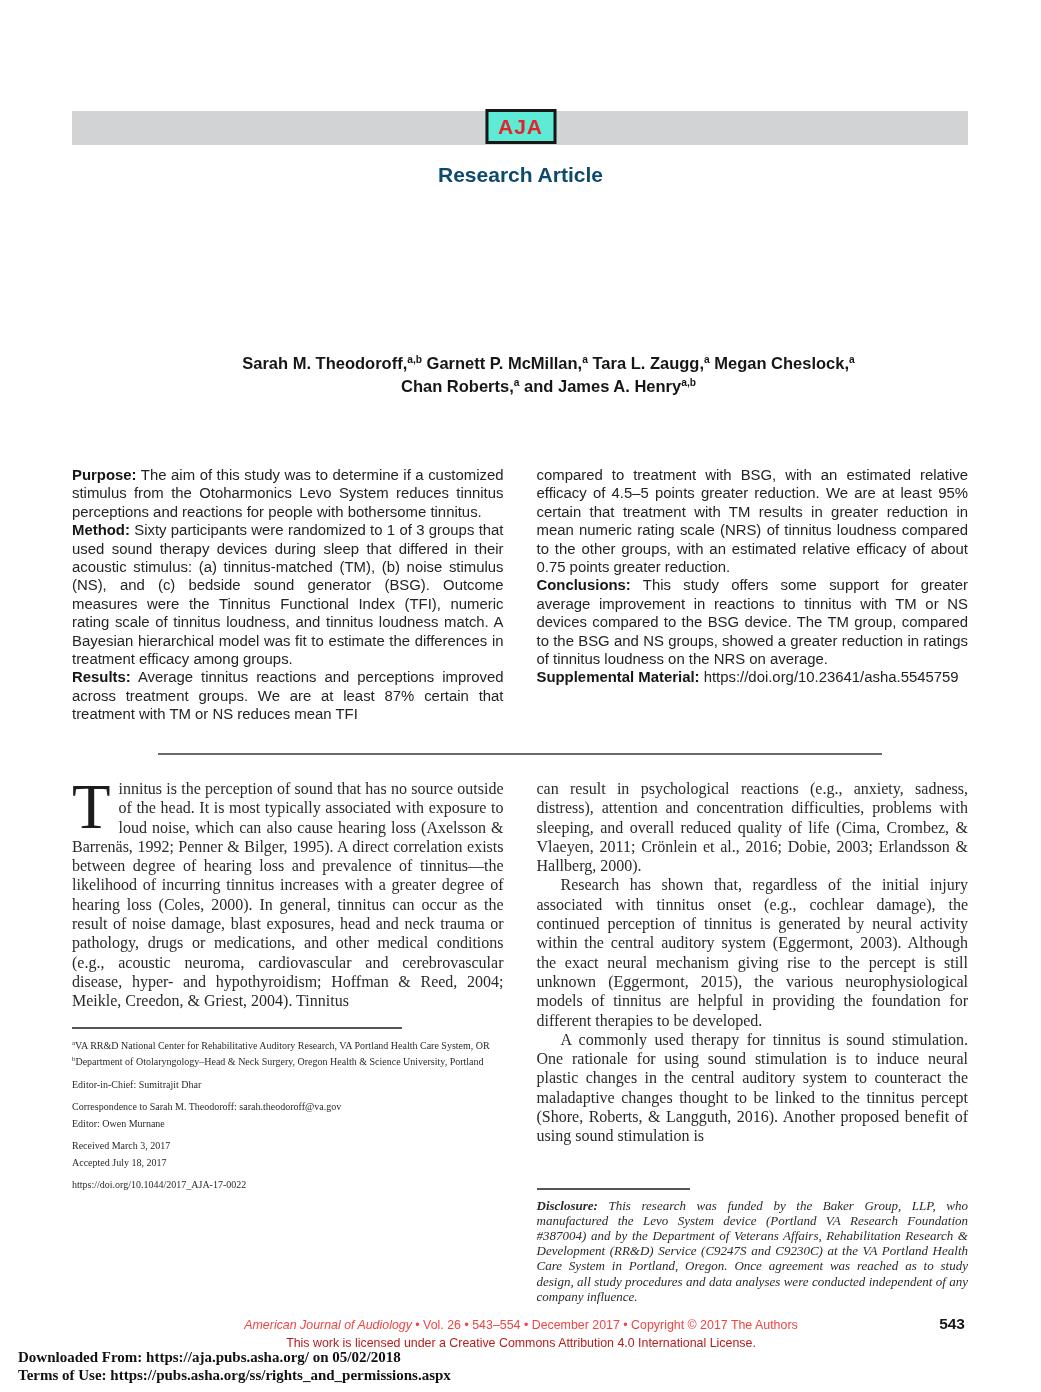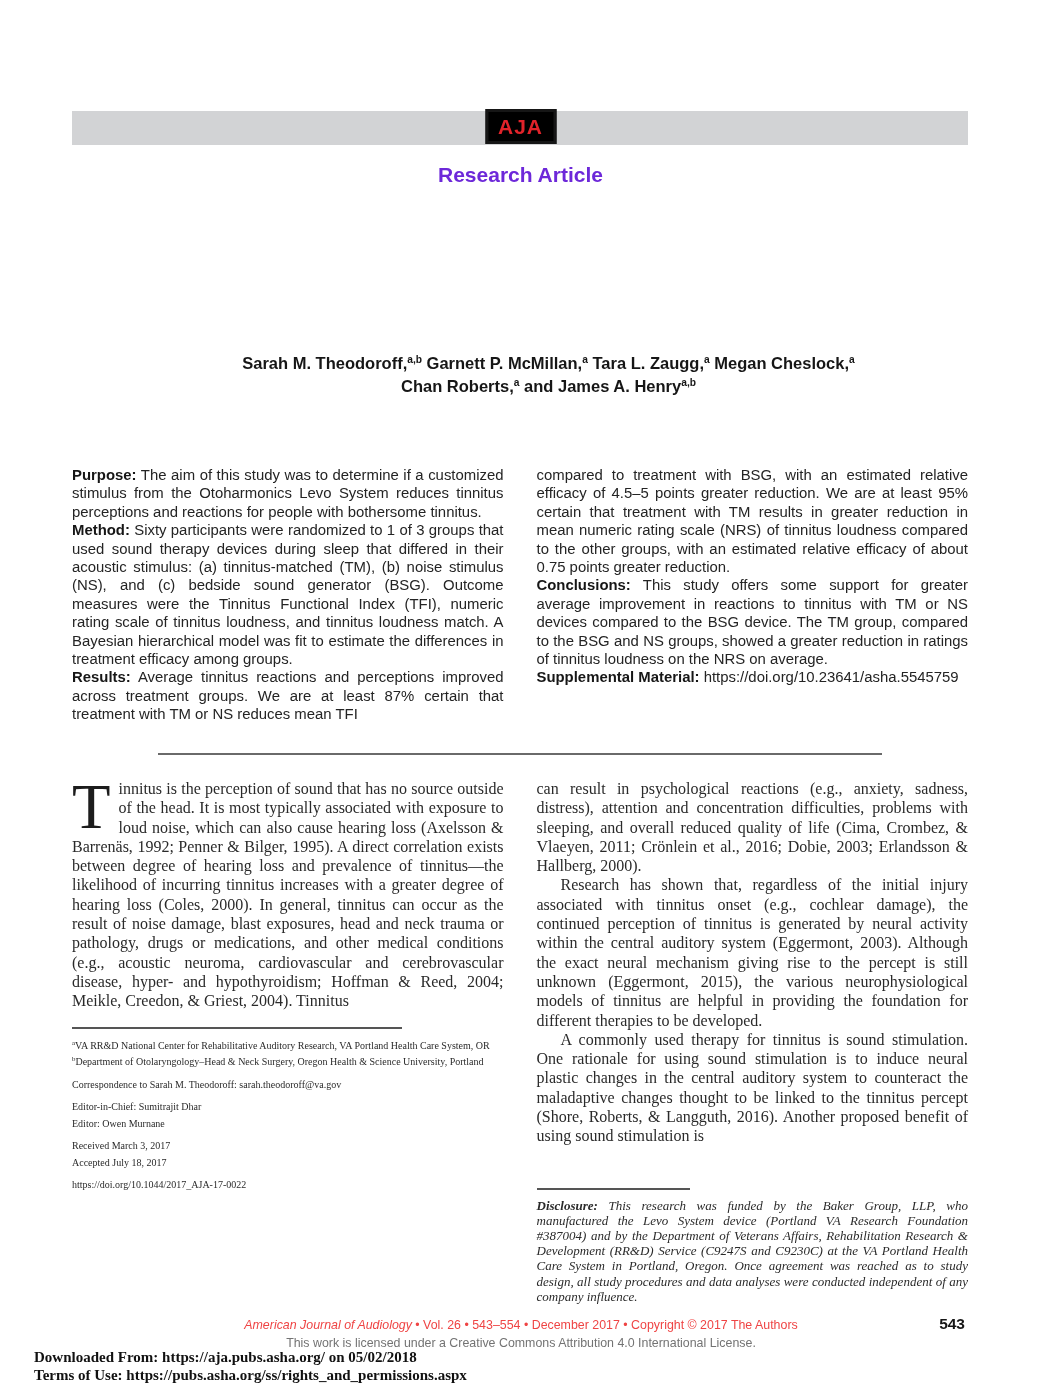--- a/index.html
+++ b/index.html
@@ -11,28 +11,28 @@
     color:#1d1d1f;
     overflow:hidden;
   }
   
   .band{
     position:absolute;left:72px;top:111px;width:896px;height:34px;
     background:#d2d3d5;
   }
   .logo-box{
     position:absolute;left:50%;top:109px;transform:translateX(-50%);
-    background:#000000;border:3px solid #161616;
+    background:#5eead4;border:3px solid #161616;
     padding:3px 10px 2px 10px;
     font-weight:bold;font-size:21px;letter-spacing:1px;
     color:#e2232a;
   }
   .kicker{
     position:absolute;left:0;top:163px;width:100%;
-    text-align:center;font-weight:bold;font-size:21px;color:#6d28d9;
+    text-align:center;font-weight:bold;font-size:21px;color:#0c4a6e;
   }
   .title{
     position:absolute;left:0;top:210px;width:100%;
     text-align:center;font-weight:bold;font-size:31px;line-height:46px;color:#161616;
   }
   .authors{
     position:absolute;left:0;top:352px;width:100%;
     text-align:center;font-weight:bold;font-size:16.5px;line-height:23px;color:#161616;padding-left:28px;
   }
   .authors sup{font-size:62%;line-height:0;}
@@ -72,32 +72,32 @@
   .disclosure{margin-top:42px;font-size:13px;line-height:15.2px;font-style:italic;color:#2a2a2a;text-align:justify;}
   .disc-rule{width:153px;border-top:2px solid #555;margin-bottom:8px;}
   .disclosure b{font-weight:bold;}
   
   .footer-line1{
     position:absolute;left:76px;top:1318px;width:890px;
     text-align:center;font-size:12.4px;color:#ef4444;
   }
   .footer-line2{
     position:absolute;left:76px;top:1336px;width:890px;
-    text-align:center;font-size:12.4px;color:#737373;
+    text-align:center;font-size:12.4px;color:#b91c1c;
   }
   .page-num{
     position:absolute;right:76px;top:1315px;
     font-weight:bold;font-size:15.5px;color:#161616;text-align:right;
   }
   .stamp{
     position:absolute;left:18px;top:1349px;
     font-family:"Liberation Serif",serif;font-weight:bold;font-size:15px;line-height:17.5px;
     color:#111;
   }
-  .stamp div{white-space:nowrap;margin-left:16px;}
+  .stamp div{white-space:nowrap;}
   a,.linkish{color:inherit;text-decoration:none;}
 </style>
 </head>
 <body>
 
 <div class="page">
 
   <div class="band"></div>
   <div class="logo-box">AJA</div>
   <div class="kicker">Research Article</div>
@@ -124,22 +124,22 @@
   <div class="rule-mid"></div>
 
   <div class="bodytext">
     <div class="body-col">
       <p><span class="dropcap">T</span><span>innitus is the perception of sound that has no source outside of the head. It is most typically associated with exposure to loud noise, which can also cause hearing loss (Axelsson &amp; Barrenäs, 1992; Penner &amp; Bilger, 1995). A direct correlation exists between degree of hearing loss and prevalence of tinnitus—the likelihood of incurring tinnitus increases with a greater degree of hearing loss (Coles, 2000). In general, tinnitus can occur as the result of noise damage, blast exposures, head and neck trauma or pathology, drugs or medications, and other medical conditions (e.g., acoustic neuroma, cardiovascular and cerebrovascular disease, hyper- and hypothyroidism; Hoffman &amp; Reed, 2004; Meikle, Creedon, &amp; Griest, 2004). Tinnitus</span></p>
 
       <div class="footnotes">
         <div class="fn-rule"></div>
         <p><sup>a</sup><span>VA RR&amp;D National Center for Rehabilitative Auditory Research, VA Portland Health Care System, OR</span></p>
         <p><sup>b</sup><span>Department of Otolaryngology–Head &amp; Neck Surgery, Oregon Health &amp; Science University, Portland</span></p>
+        <p class="gap">Editor-in-Chief: Sumitrajit Dhar</p>
         <p class="gap"><span>Correspondence to Sarah M. Theodoroff: sarah.theodoroff@va.gov</span></p>
-        <p class="gap">Editor-in-Chief: Sumitrajit Dhar</p>
         <p>Editor: Owen Murnane</p>
         <p class="gap">Received March 3, 2017</p>
         <p>Accepted July 18, 2017</p>
         <p class="gap">https://doi.org/10.1044/2017_AJA-17-0022</p>
       </div>
     </div>
 
     <div class="body-col">
       <p>can result in psychological reactions (e.g., anxiety, sadness, distress), attention and concentration difficulties, problems with sleeping, and overall reduced quality of life (Cima, Crombez, &amp; Vlaeyen, 2011; Crönlein et al., 2016; Dobie, 2003; Erlandsson &amp; Hallberg, 2000).</p>
       <p class="ind">Research has shown that, regardless of the initial injury associated with tinnitus onset (e.g., cochlear damage), the continued perception of tinnitus is generated by neural activity within the central auditory system (Eggermont, 2003). Although the exact neural mechanism giving rise to the percept is still unknown (Eggermont, 2015), the various neurophysiological models of tinnitus are helpful in providing the foundation for different therapies to be developed.</p>

